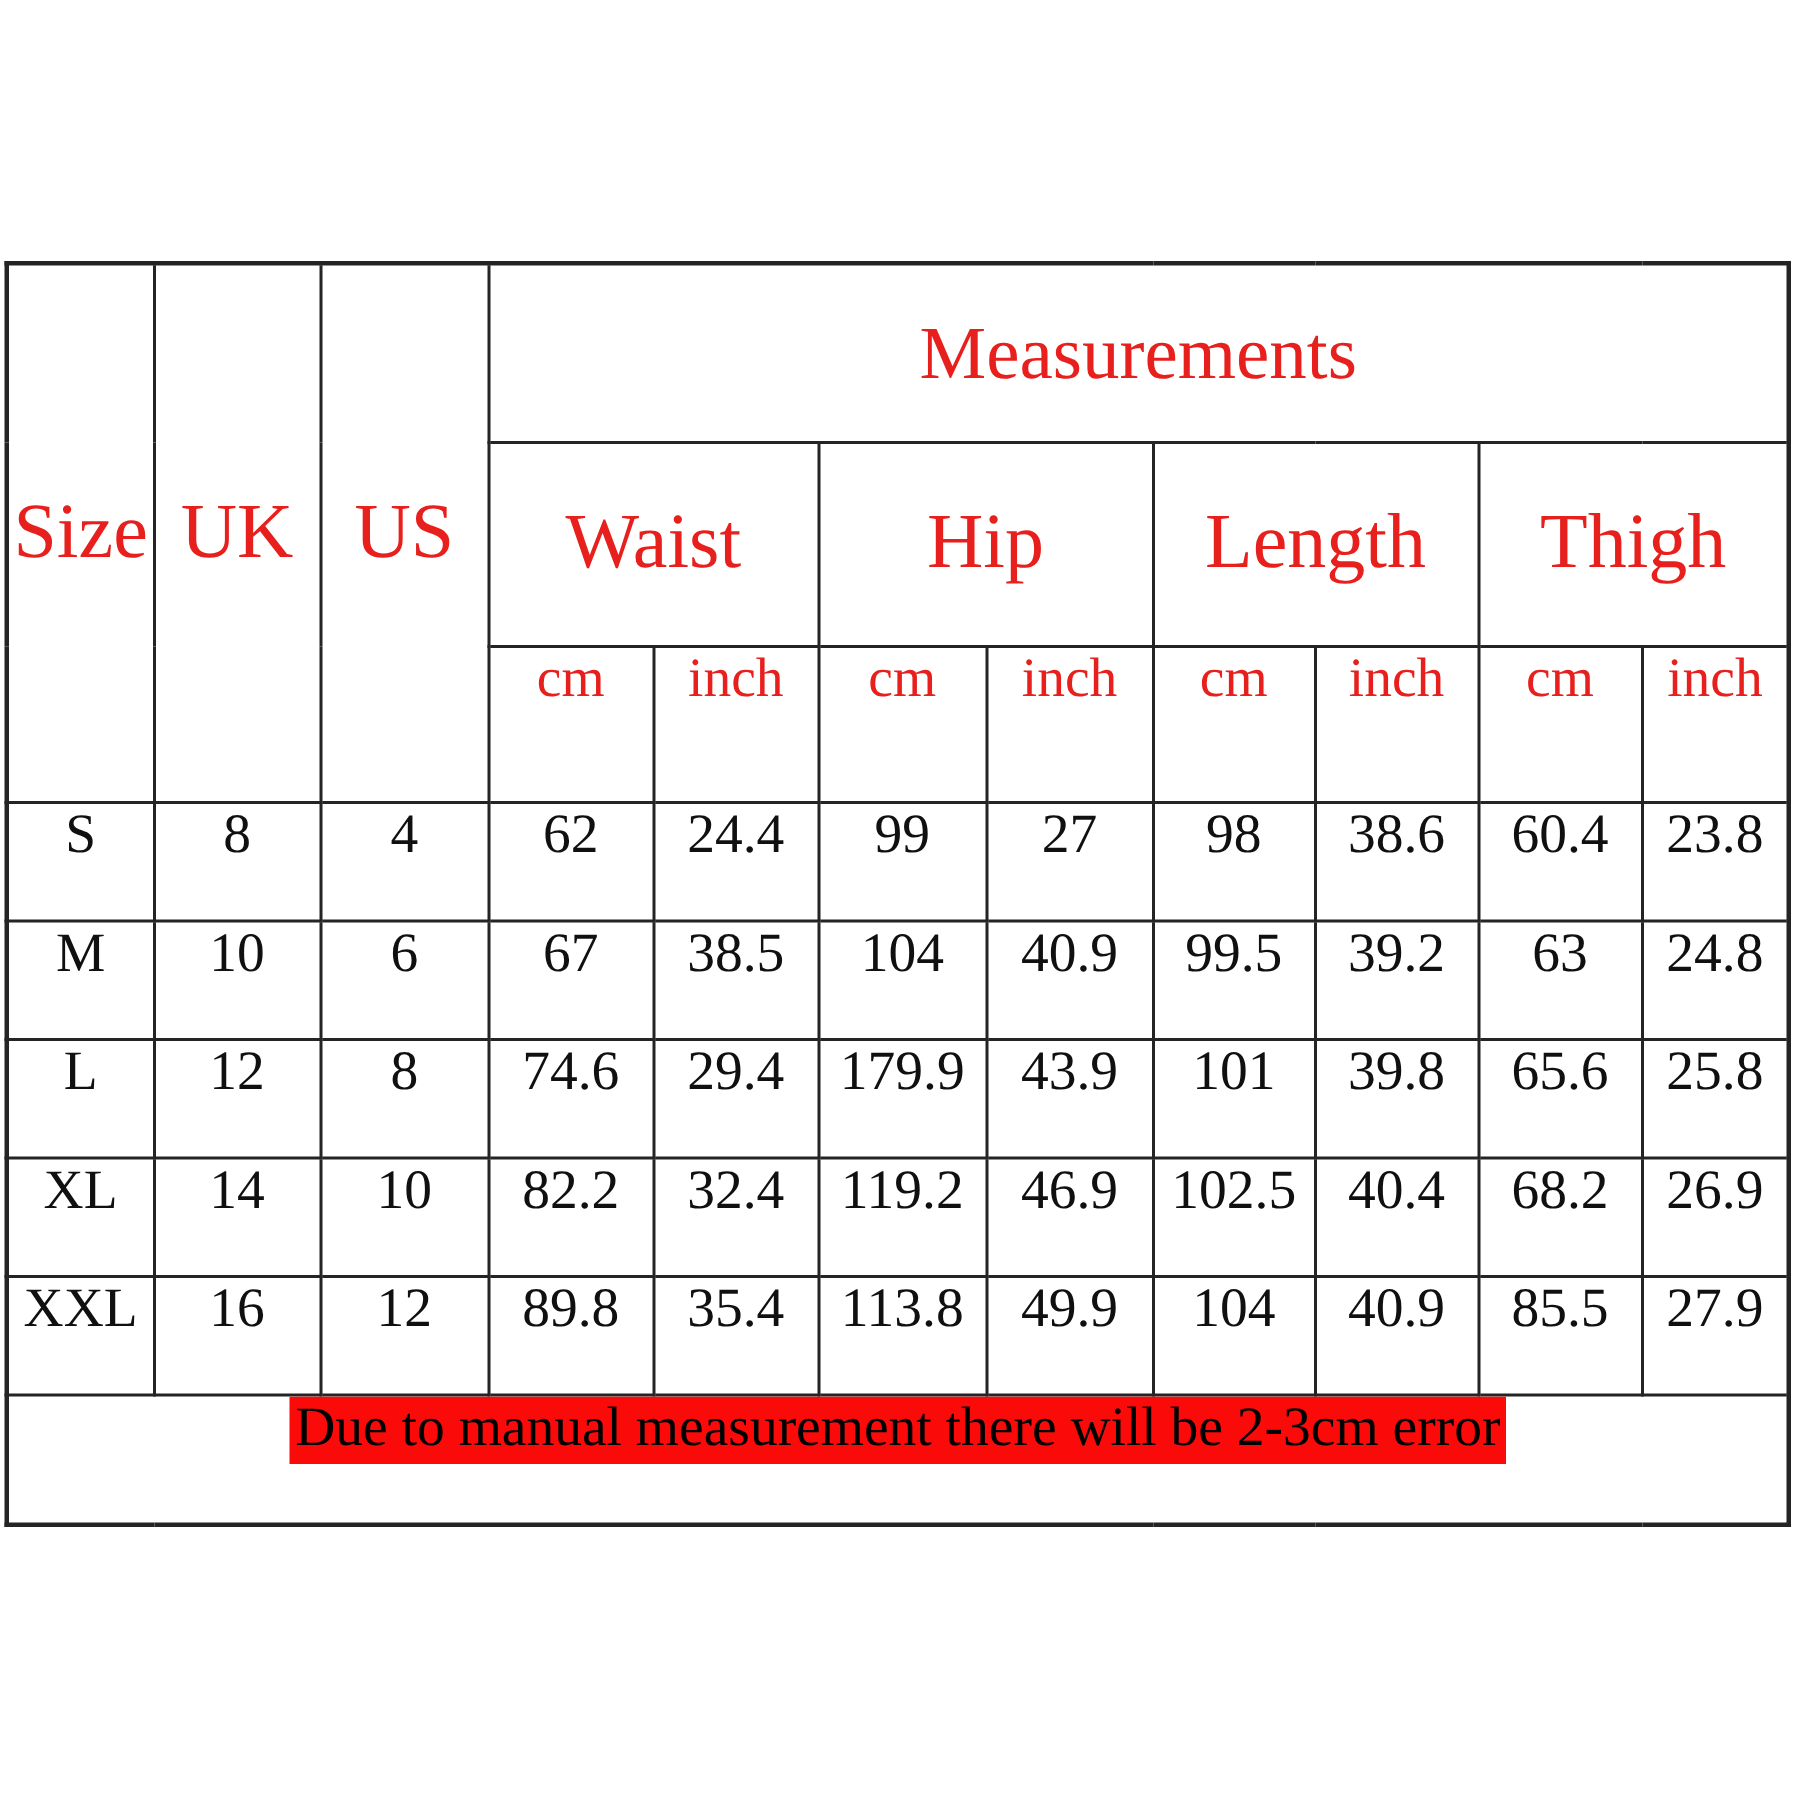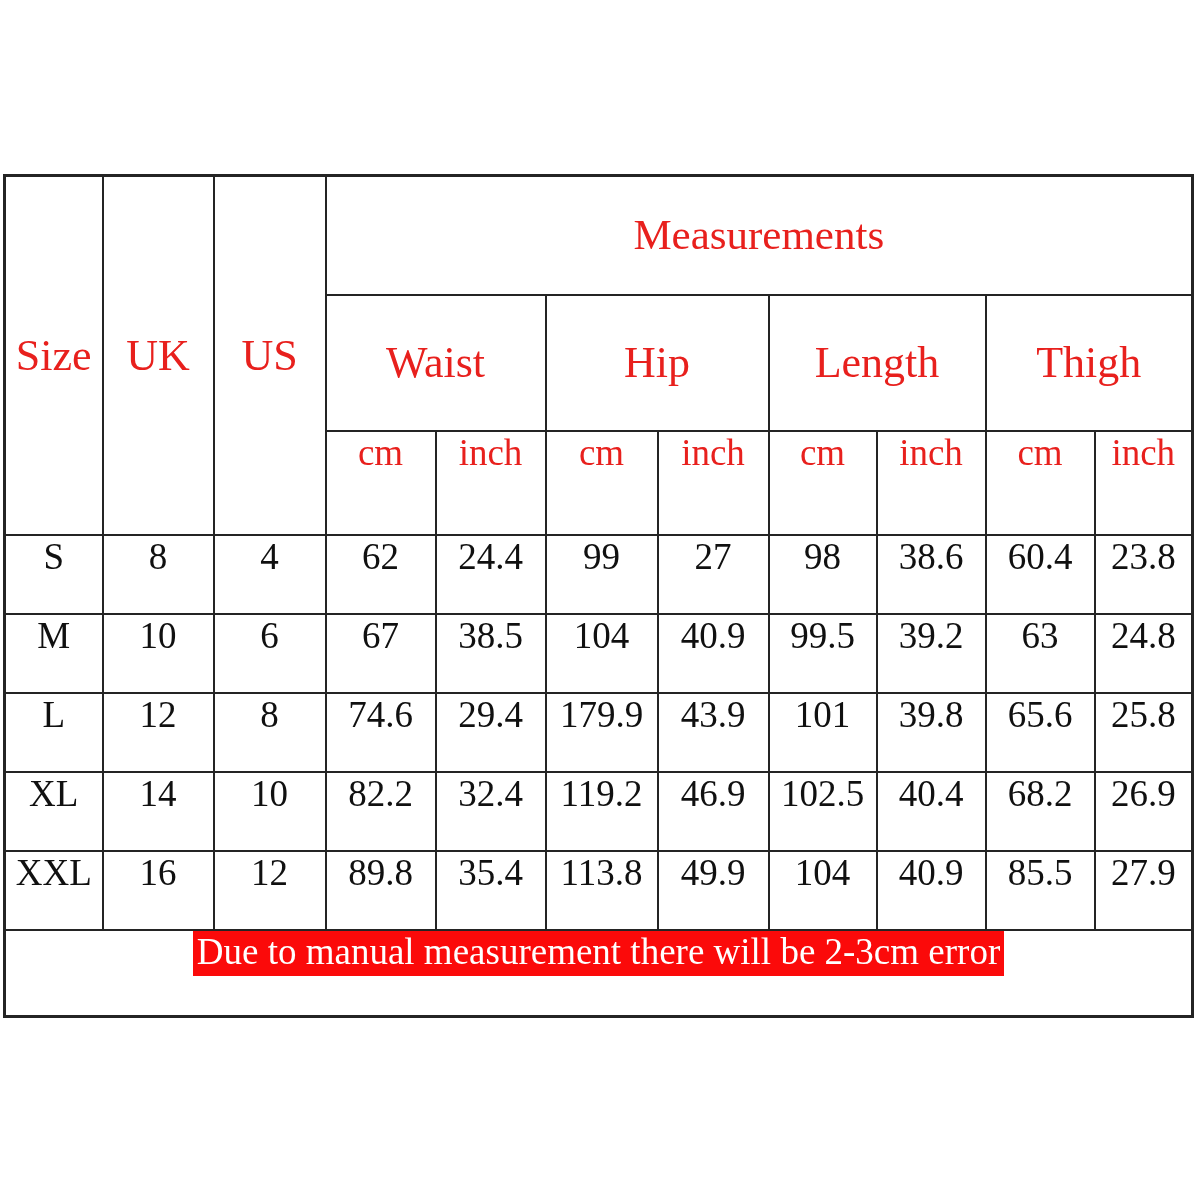--- a/index.html
+++ b/index.html
@@ -32,45 +32,45 @@
   }
   tr.r-meas   { height: 119px; }
   tr.r-group  { height: 136px; }
   tr.r-units  { height: 104px;  }
   tr.r-data   { height: 79px;  }
   tr.r-note   { height: 87px;  }
 
   td.hdr {
     color: #e8201d;
     vertical-align: middle;
-    font-size: 44px;
+    font-size: 52px;
   }
   td.hdr-side   { padding-top: 62px; }     
-  td.hdr-meas   { font-size: 43px; padding-top: 6px; margin-left: 36px; }
+  td.hdr-meas   { font-size: 50px; padding-top: 6px; margin-left: 36px; }
   td.hdr-group  { padding-top: 6px; }
   td.hdr-unit   {
     color: #e8201d;
     vertical-align: top;
     padding-top: 3px;
     font-size: 37px;
   }
   td.data-cell, td.size-label {
     color: #101010;
     vertical-align: top;
     padding-top: 2px;
     font-size: 37px;
   }
   td.note-cell {
     vertical-align: top;
     padding-top: 3px;
   }
   .note-band {
     display: inline-block;
     background: #fb0a0a;
-    color: #ffffff;
+    color: #000000;
     font-size: 37px;
     line-height: 1.05;
     padding: 2px 4px 5px 4px;
   }
 </style>
 </head>
 <body>
 
 <div class="stage">
   <div class="size-table-wrap">

